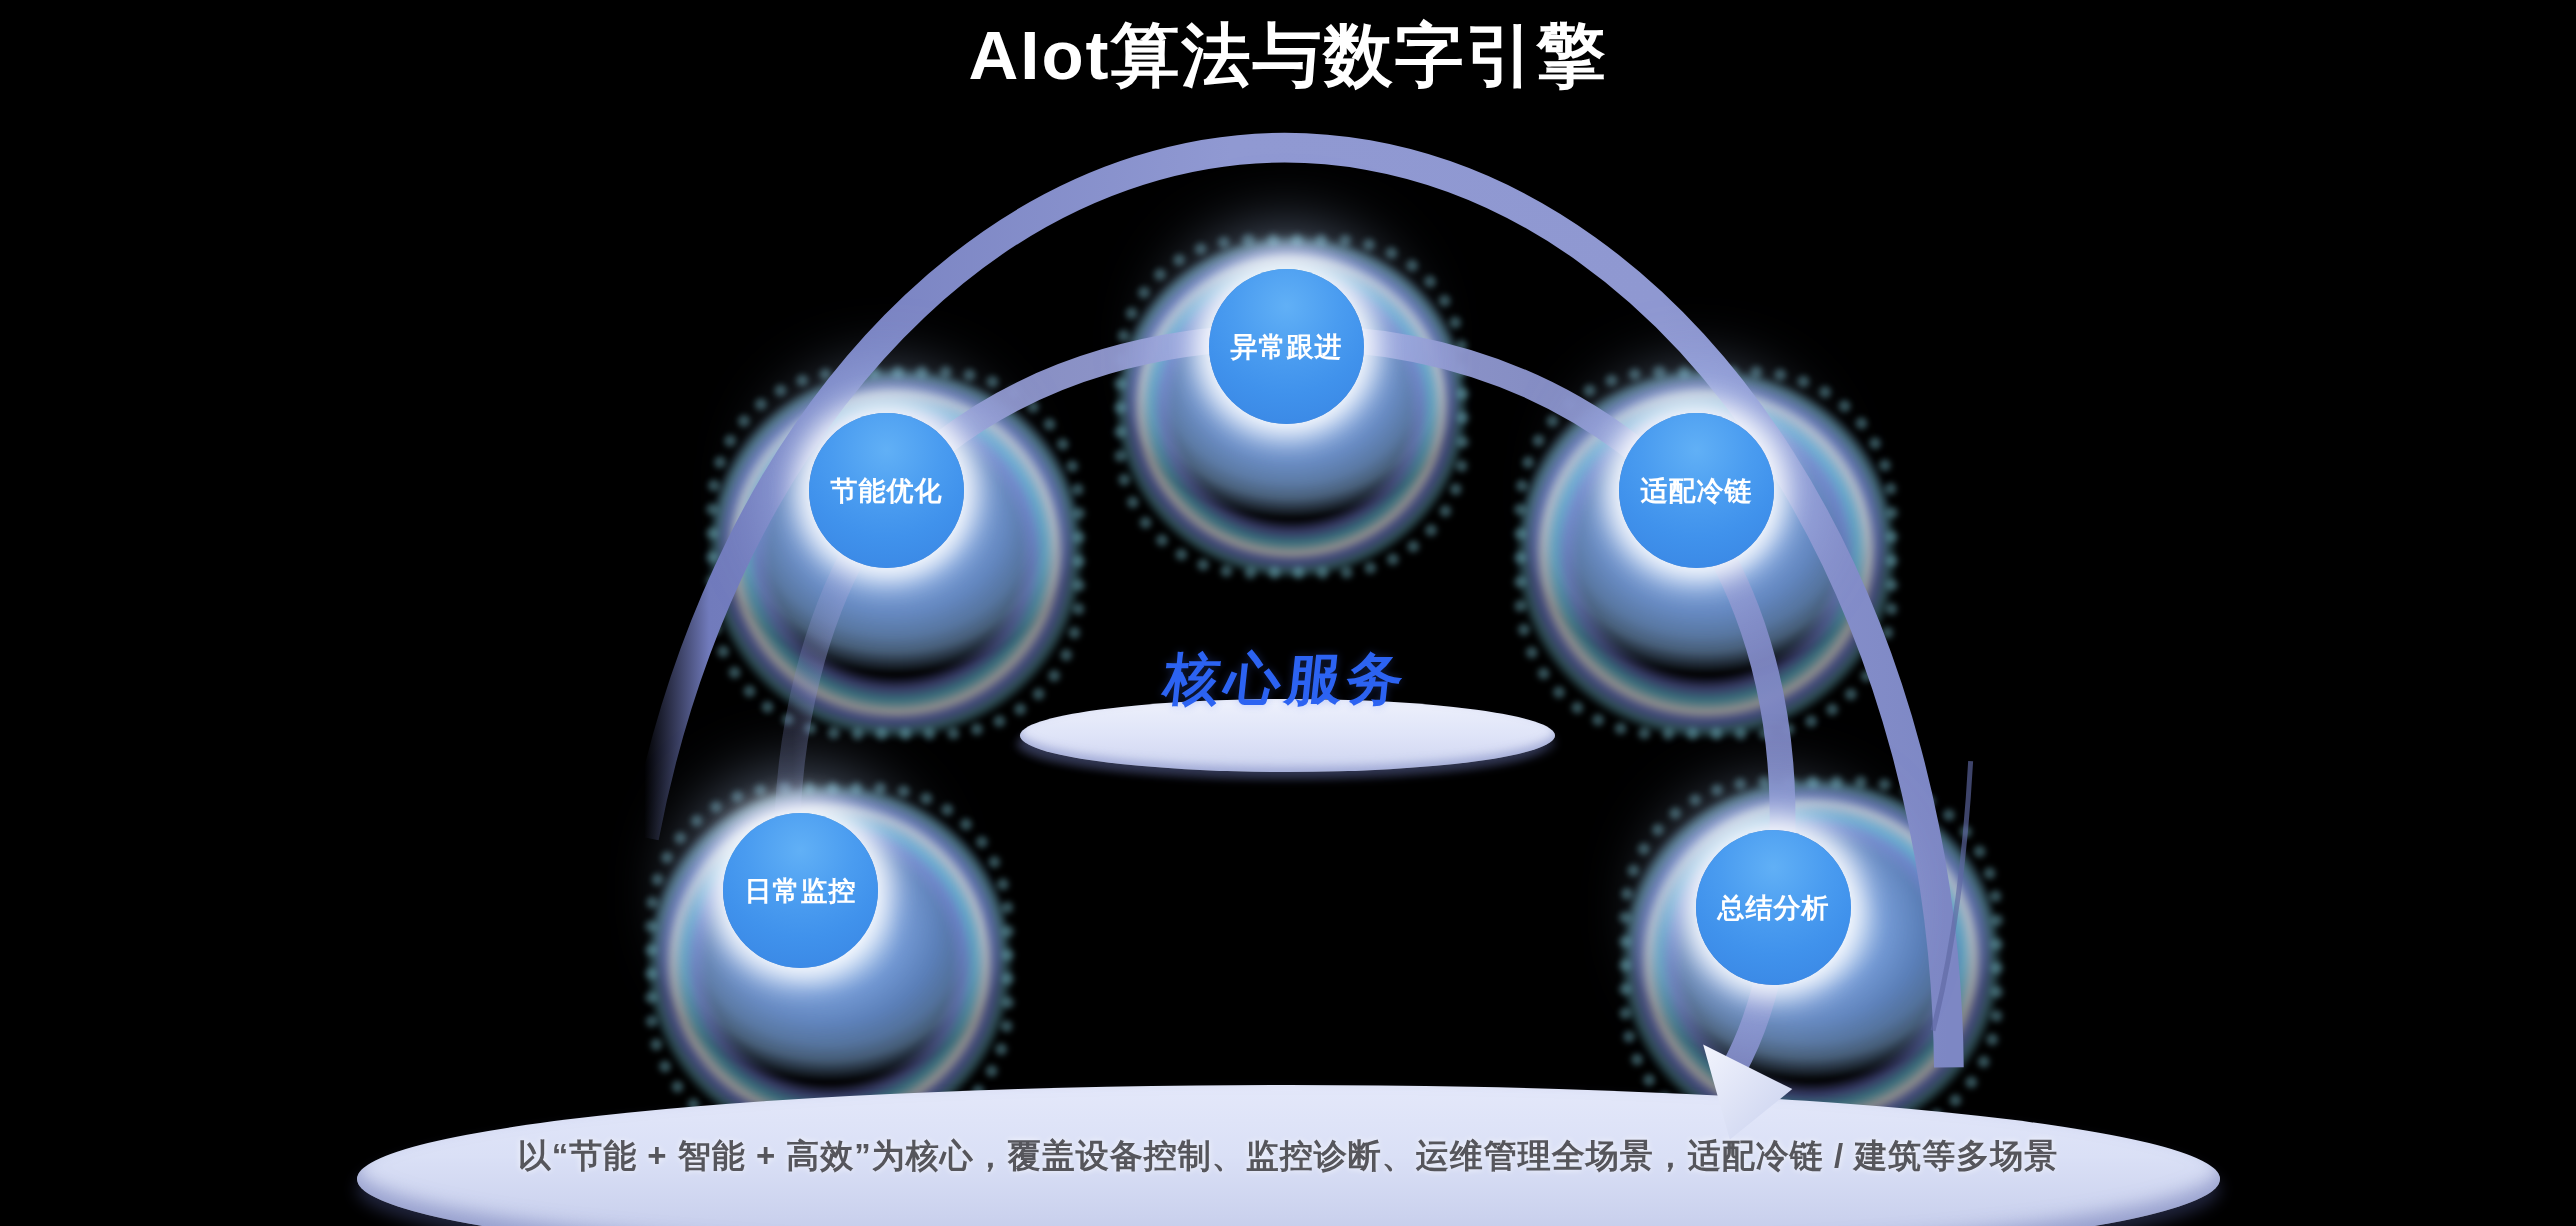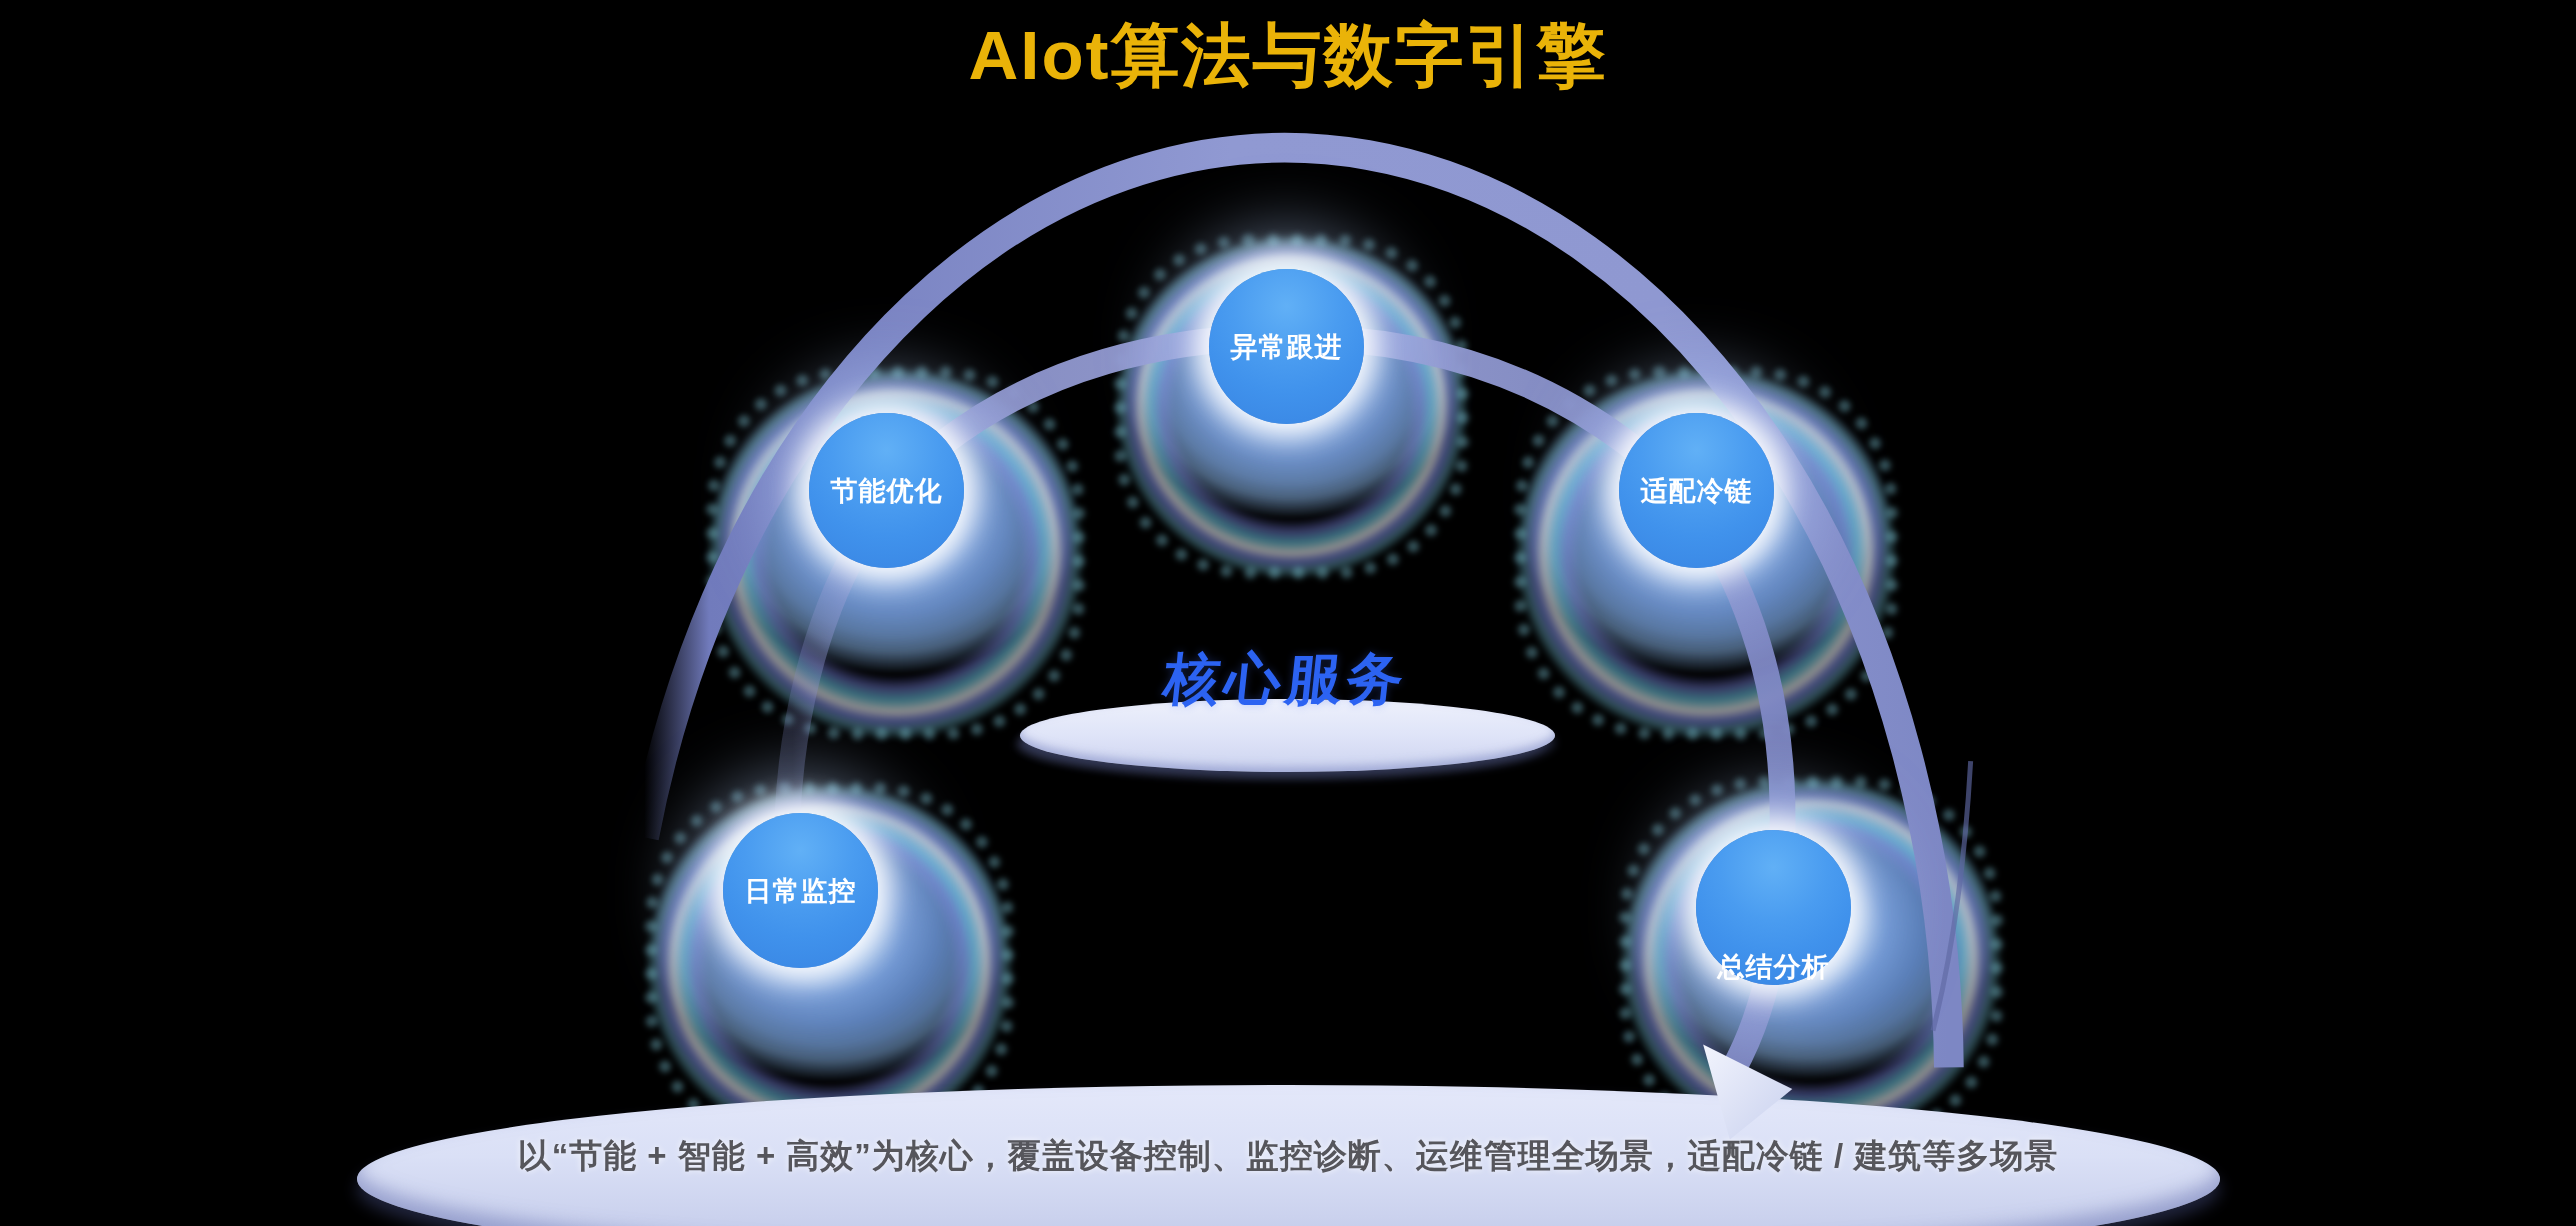--- a/index.html
+++ b/index.html
@@ -3,21 +3,21 @@
 <meta charset="utf-8">
 <style>
   html,body{margin:0;padding:0;background:#000;}
   .stage{
     position:relative;width:2576px;height:1227px;overflow:hidden;background:#000;
     font-family:"Liberation Sans","DejaVu Sans",sans-serif;
   }
   
   .title{
     position:absolute;left:0;top:8px;width:2576px;height:95px;line-height:95px;
-    text-align:center;font-size:69px;font-weight:600;letter-spacing:2px;color:#eab308;
+    text-align:center;font-size:69px;font-weight:600;letter-spacing:2px;color:#ffffff;
     z-index:9;
   }
   
   .halo{position:absolute;border-radius:36%;filter:blur(2px);z-index:1;}
   .halo-core{
     position:absolute;inset:0;border-radius:36%;
     background:radial-gradient(closest-side at 50% 42%,
       rgba(240,248,255,0.95) 0%,
       rgba(160,200,250,0.88) 20%,
       rgba(118,168,244,0.82) 38%,
@@ -58,21 +58,21 @@
     box-shadow:0 0 26px 14px rgba(255,255,255,0.92),0 0 69px 36px rgba(185,212,255,0.5);
     display:flex;align-items:center;justify-content:center;
   }
   .node-circle span{
     color:#ffffff;font-size:27px;font-weight:600;letter-spacing:1px;white-space:nowrap;
   }
   .node-circle.c1{left:1209px;top:269px;}
   .node-circle.c2{left:809px; top:413px;}
   .node-circle.c3{left:1619px;top:413px;}
   .node-circle.c4{left:723px; top:813px;justify-content:center;}
-  .node-circle.c5{left:1696px;top:830px;align-items:flex-end;}
+  .node-circle.c5{left:1696px;top:830px;}
   
   .center-ellipse{
     position:absolute;left:1020px;top:699px;width:535px;height:73px;border-radius:50%;z-index:4;
     background:linear-gradient(180deg,#eef1fc 0%,#dfe4f8 50%,#ccd3ef 100%);
     box-shadow:0 7px 10px rgba(70,78,120,0.5),-8px 9px 10px -4px rgba(60,66,95,0.55),
                inset 0 -5px 9px rgba(128,138,195,0.55);
   }
   .core-label{
     position:absolute;left:1286px;top:680px;transform:translate(-50%,-50%) skewX(-6deg);
     font-size:56px;font-weight:800;letter-spacing:5px;color:#2c63f2;z-index:5;white-space:nowrap;

